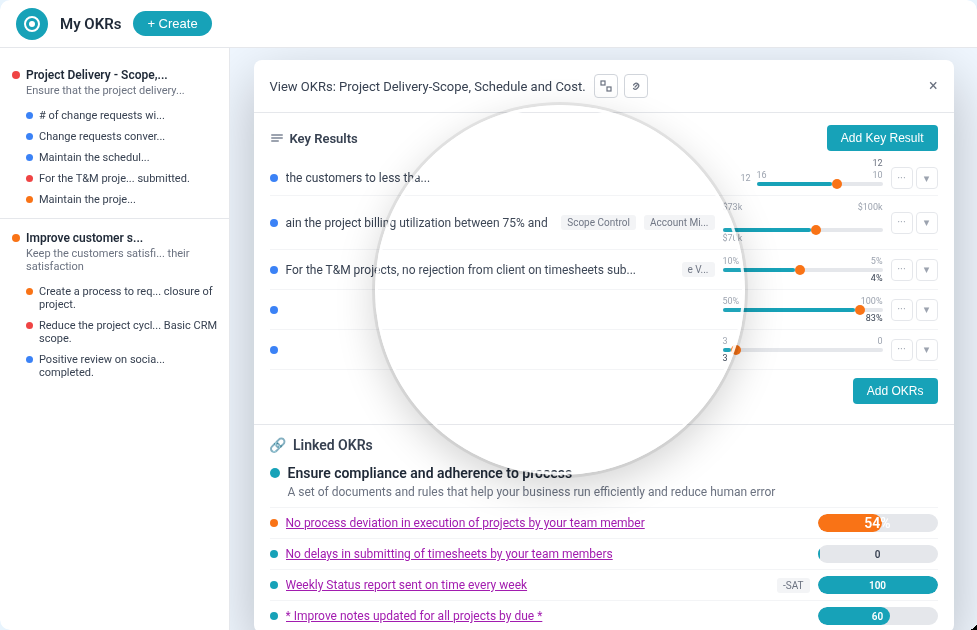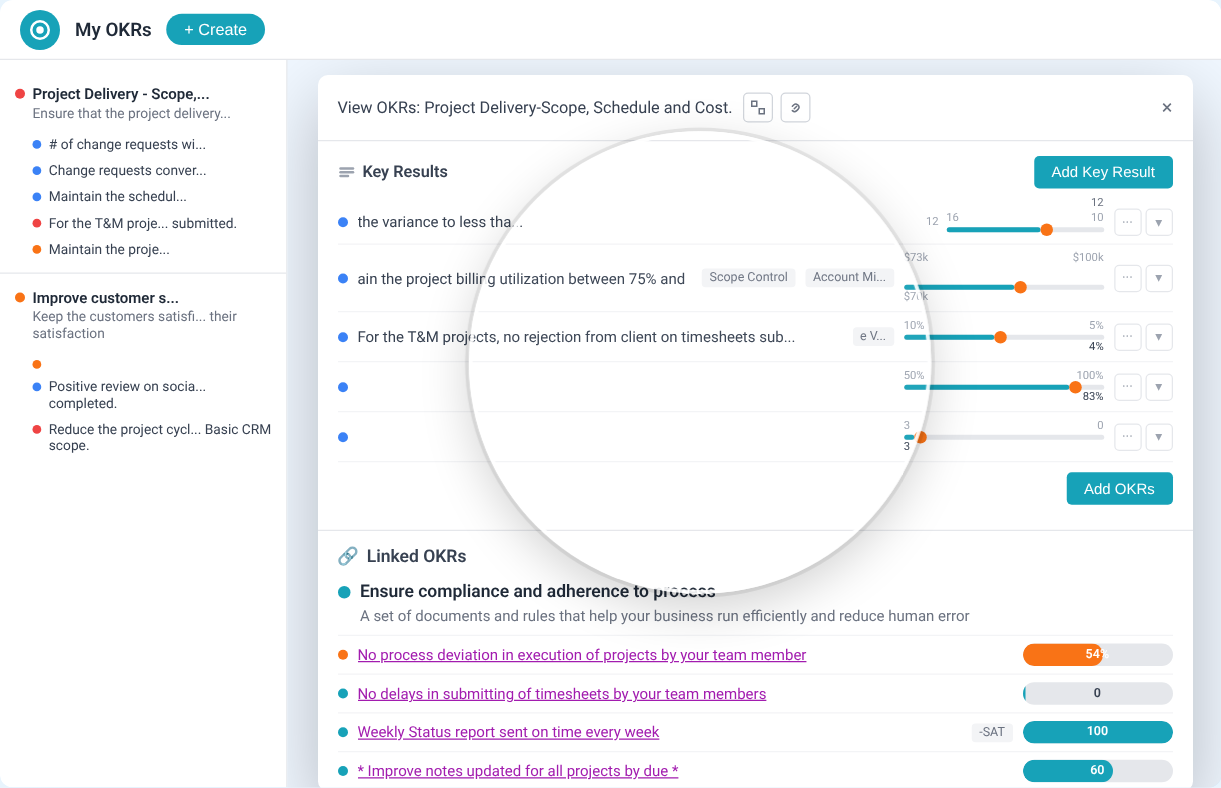--- a/index.html
+++ b/index.html
@@ -449,28 +449,29 @@
       <div class="sidebar-section">
         <div class="sidebar-objective">
           <div class="sidebar-obj-title">
             <span class="dot" style="background:#f97316"></span>
             <span>Improve customer s...</span>
           </div>
           <div class="sidebar-obj-desc">Keep the customers satisfi... their satisfaction</div>
         </div>
         <div class="sidebar-kr">
           <span class="dot" style="background:#f97316;margin-top:3px"></span>
+          <span>Create a process to req... closure of project.</span>
+        </div>
+        <div class="sidebar-kr">
+          <span class="dot" style="background:#ef4444;margin-top:3px"></span>
+          <span>Reduce the project cycl... Basic CRM scope.</span>
         </div>
         <div class="sidebar-kr">
           <span class="dot" style="background:#3b82f6;margin-top:3px"></span>
           <span>Positive review on socia... completed.</span>
-        </div>
-        <div class="sidebar-kr">
-          <span class="dot" style="background:#ef4444;margin-top:3px"></span>
-          <span>Reduce the project cycl... Basic CRM scope.</span>
         </div>
       </div>
     </div>
 
     <div class="right-panel">
 
       <div class="modal" style="margin: 0 auto; position: relative; z-index: 20;">
 
         <div class="modal-header">
           <div class="modal-header-left">
@@ -502,21 +503,21 @@
                     <rect x="1" y="6" width="12" height="2" rx="1" fill="#9ca3af"></rect>
                     <rect x="1" y="9" width="8" height="2" rx="1" fill="#9ca3af"></rect>
                   </svg>
                 <span>Key Results</span>
               </div>
               <button class="add-kr-btn">Add Key Result</button>
             </div>
 
             <div class="kr-row">
               <span class="kr-dot" style="background:#3b82f6"></span>
-              <span class="kr-text">the variance to less tha...</span>
+              <span class="kr-text">the customers to less tha...</span>
               <div class="slider-container">
                 <div class="slider-labels">
                   <span style="font-size:9px;color:#9ca3af">12</span>
                 </div>
                 <div style="position:relative;flex:1;">
                   <span class="slider-top-label">12</span>
                   <div style="display:flex;justify-content:space-between;font-size:9px;color:#9ca3af;margin-bottom:2px;">
                     <span>16</span>
                       <span>10</span>
                   </div>
@@ -642,21 +643,21 @@
               <div class="linked-okr-desc">A set of documents and rules that help your business run efficiently and reduce human error</div>
 
               <div class="linked-kr-item">
                 <span class="linked-kr-dot" style="background:#f97316"></span>
                 <span class="linked-kr-text">No process deviation in execution of projects by your team member</span>
                 <div style="position:relative;width:120px;height:18px;">
                   <div style="background:#e5e7eb;border-radius:9px;height:18px;width:100%;overflow:hidden;">
                     <div style="background:#f97316;width:54%;height:100%;border-radius:9px;display:flex;align-items:center;justify-content:center;">
                     </div>
                   </div>
-                  <span style="position:absolute;top:50%;left:50%;transform:translate(-50%,-50%);font-size:10px;font-weight:600;color:white;">54%</span>
+                  <span style="position:absolute;top:50%;left:50%;transform:translate(-50%,-50%);font-size:14px;font-weight:600;color:white;">54%</span>
                 </div>
               </div>
 
               <div class="linked-kr-item">
                 <span class="linked-kr-dot" style="background:#17a2b8"></span>
                 <span class="linked-kr-text">No delays in submitting of timesheets by your team members</span>
                 <div style="position:relative;width:120px;height:18px;">
                   <div style="background:#e5e7eb;border-radius:9px;height:18px;width:100%;overflow:hidden;">
                     <div style="background:#17a2b8;width:2%;height:100%;border-radius:9px;">
                     </div>

